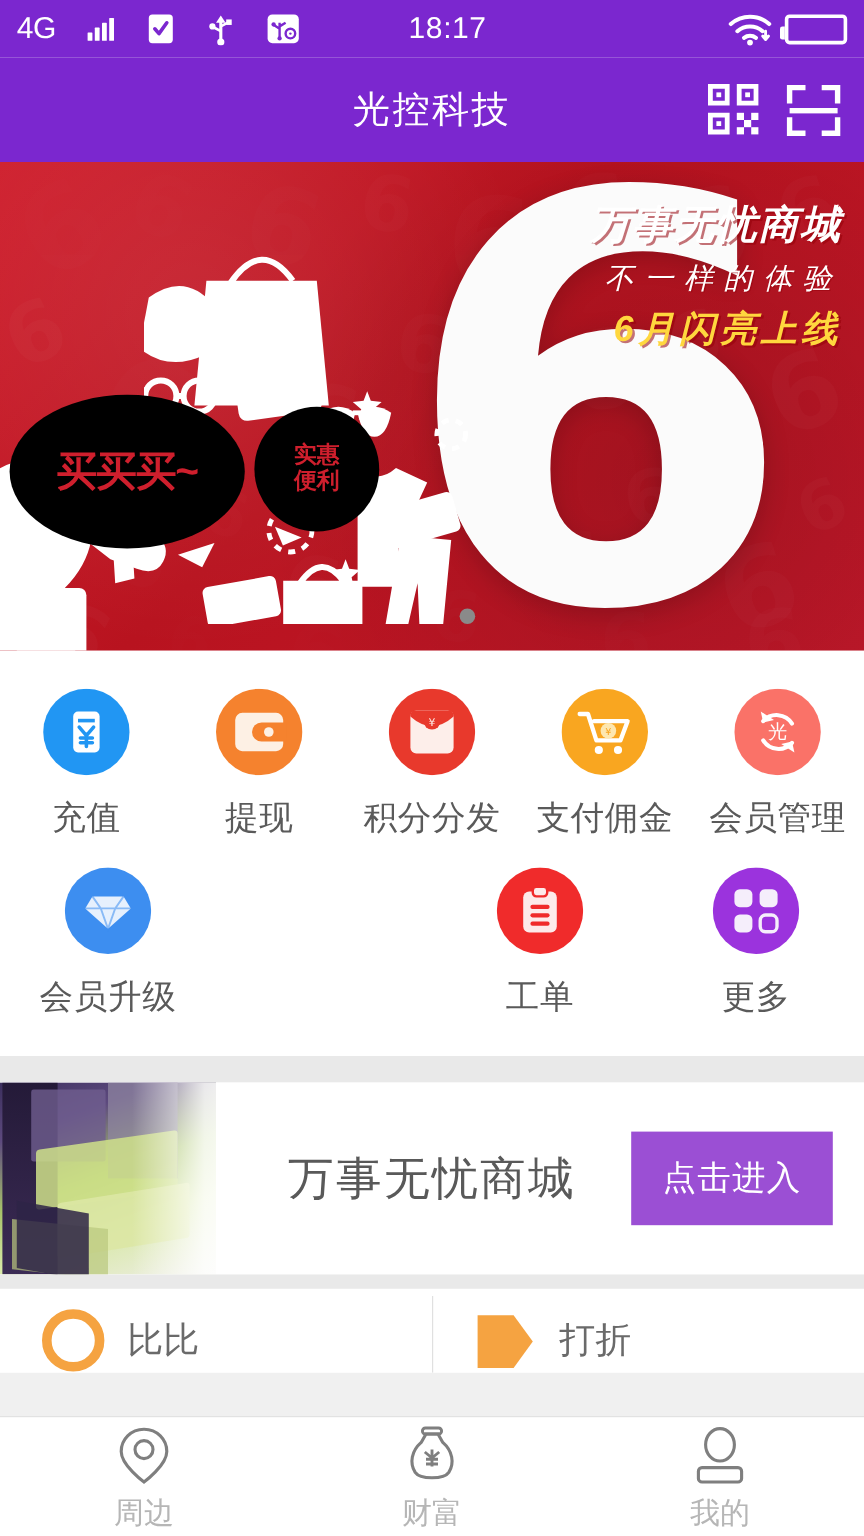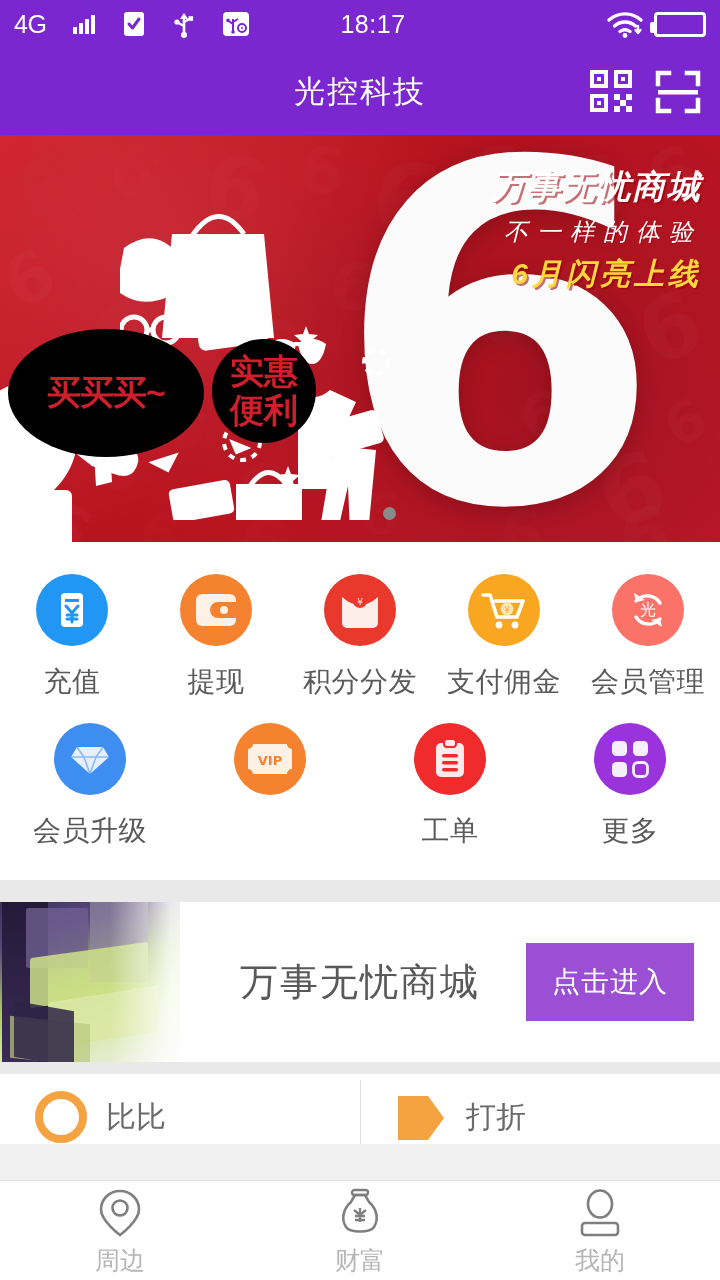--- a/index.html
+++ b/index.html
@@ -96,21 +96,21 @@
   }
   .bubble-a {
     left:8px; top:194px; width:196px; height:128px; font-size:34px; letter-spacing:-1px;
   }
   .bubble-a:after {
     content:""; position:absolute; right:22px; bottom:-16px;
     border:16px solid transparent; border-top-color:#fff; border-bottom:0;
     transform:rotate(-18deg);
   }
   .bubble-b {
-    left:212px; top:204px; width:104px; height:104px; font-size:34px; line-height:1.15;
+    left:212px; top:204px; width:104px; height:104px; font-size:19px; line-height:1.15;
   }
   .bubble-b:after {
     content:""; position:absolute; left:14px; bottom:-12px;
     border:12px solid transparent; border-top-color:#fff; border-bottom:0;
     transform:rotate(22deg);
   }
   .silhouette {
     position:absolute; left:-12px; bottom:-8px; width:300px; height:210px; z-index:4;
   }
   .goods { position:absolute; left:120px; top:55px; width:340px; height:330px; z-index:4; }
@@ -445,26 +445,20 @@
       <div class="grid-cell">
         <span class="ic" style="background:radial-gradient(circle at 32% 28%, #3d8ef0 0%, #3d8ef0 55%, #3d8ef0 100%);background-color:#3d8ef0;">
           <svg width="44" height="44" viewBox="0 0 44 44">
             <path d="M9 10 h26 l6 10 l-19 17 l-19 -17z" fill="#e6f0fd"></path>
             <path d="M3 20 h38 M9 10 l7 10 l6 17 l6 -17 l7 -10" stroke="#3d8ef0" stroke-width="1.6" fill="none" opacity=".55"></path>
           </svg>
         </span>
         <span class="ic-label">会员升级</span>
       </div>
       <div class="grid-cell">
-        <span class="ic" style="background:radial-gradient(circle at 32% 28%, #f5822e 0%, #f5822e 55%, #f5822e 100%);background-color:#f5822e;">
-          <svg width="46" height="38" viewBox="0 0 46 38">
-            <path d="M6 4 h34 a5 5 0 0 0 5 5 v20 a5 5 0 0 0 -5 5 H6 a5 5 0 0 0 -5 -5 V9 a5 5 0 0 0 5 -5z" fill="#fdf0e4"></path>
-            <text x="23" y="25" font-size="13" font-weight="bold" fill="#f5822e" text-anchor="middle" font-family="DejaVu Sans">VIP</text>
-          </svg>
-        </span>
       </div>
       <div class="grid-cell">
         <span class="ic" style="background:radial-gradient(circle at 32% 28%, #f02b2b 0%, #f02b2b 55%, #f02b2b 100%);background-color:#f02b2b;">
           <svg width="38" height="44" viewBox="0 0 38 44">
             <rect x="5" y="6" width="28" height="34" rx="5" fill="#fdeaea"></rect>
             <rect x="13" y="2" width="12" height="8" rx="3" fill="#fdeaea" stroke="#f02b2b" stroke-width="2"></rect>
             <rect x="11" y="17" width="16" height="3.5" rx="1.7" fill="#f02b2b"></rect>
             <rect x="11" y="24" width="16" height="3.5" rx="1.7" fill="#f02b2b"></rect>
             <rect x="11" y="31" width="16" height="3.5" rx="1.7" fill="#f02b2b"></rect>
           </svg>

